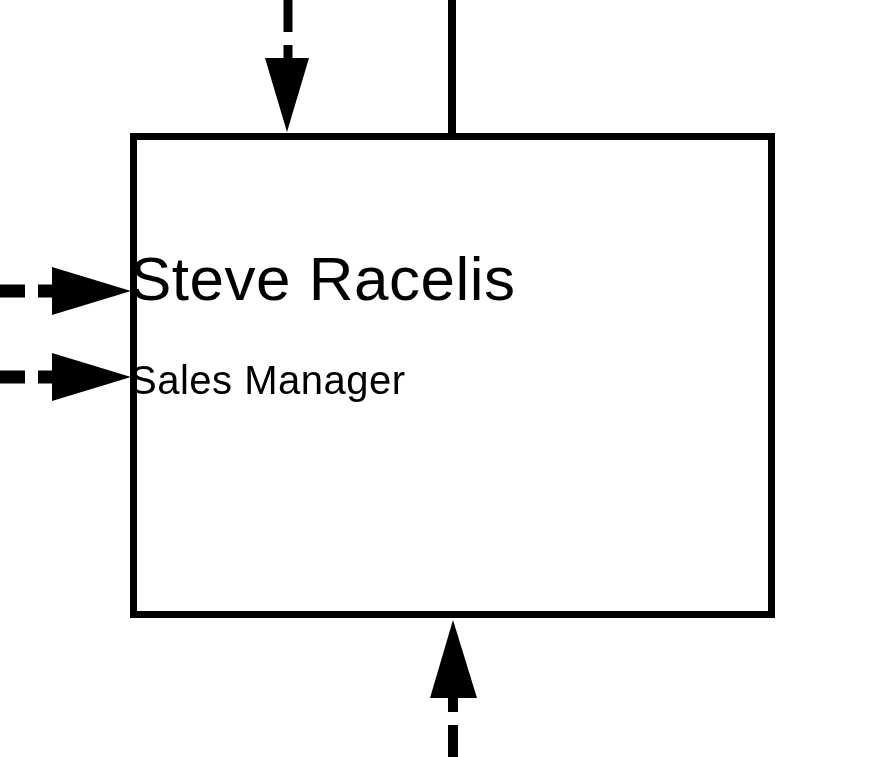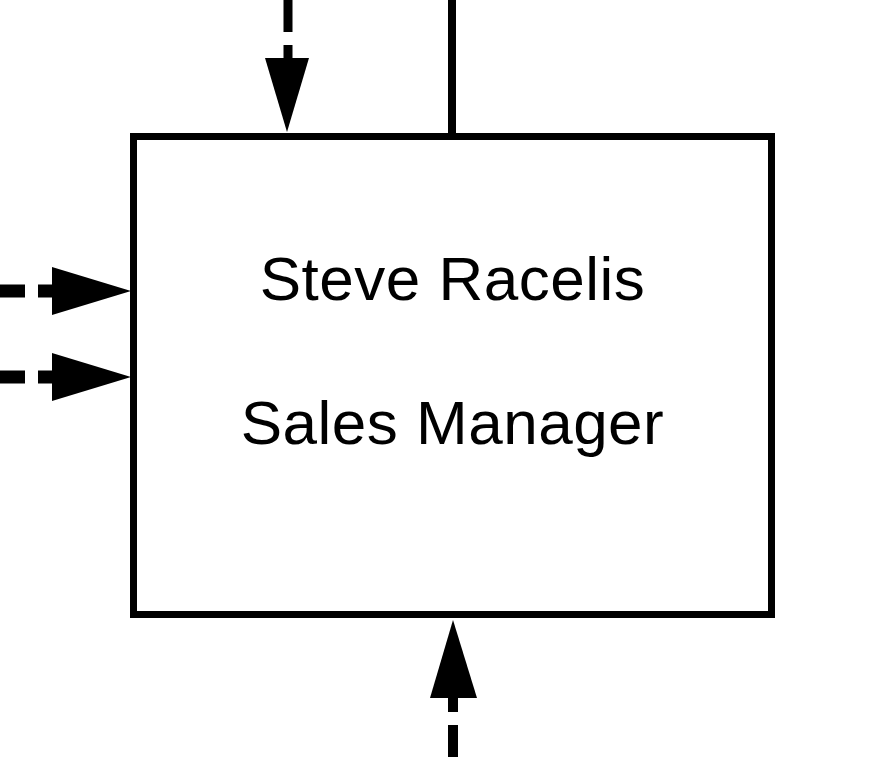--- a/index.html
+++ b/index.html
@@ -21,36 +21,36 @@
     position: absolute;
     left: 0;
     top: 0;
     width: 887px;
     height: 757px;
   }
   .node-label {
     position: absolute;
     width: 645px;
     left: 130px;
-    text-align: center;
+    text-align: left;
     color: #000000;
     font-family: "Liberation Sans", sans-serif;
     font-weight: 400;
     line-height: 1;
     white-space: nowrap;
     user-select: none;
   }
   #node-name {
     top: 248px;
     font-size: 62px;
     letter-spacing: 0.5px;
   }
   #node-role {
-    top: 392px;
-    font-size: 62px;
+    top: 360px;
+    font-size: 40px;
     letter-spacing: 0.5px;
   }
 </style>
 </head>
 <body>
 
 <div id="canvas">
 
   <svg id="diagram-svg" viewBox="0 0 887 757" xmlns="http://www.w3.org/2000/svg">
 

